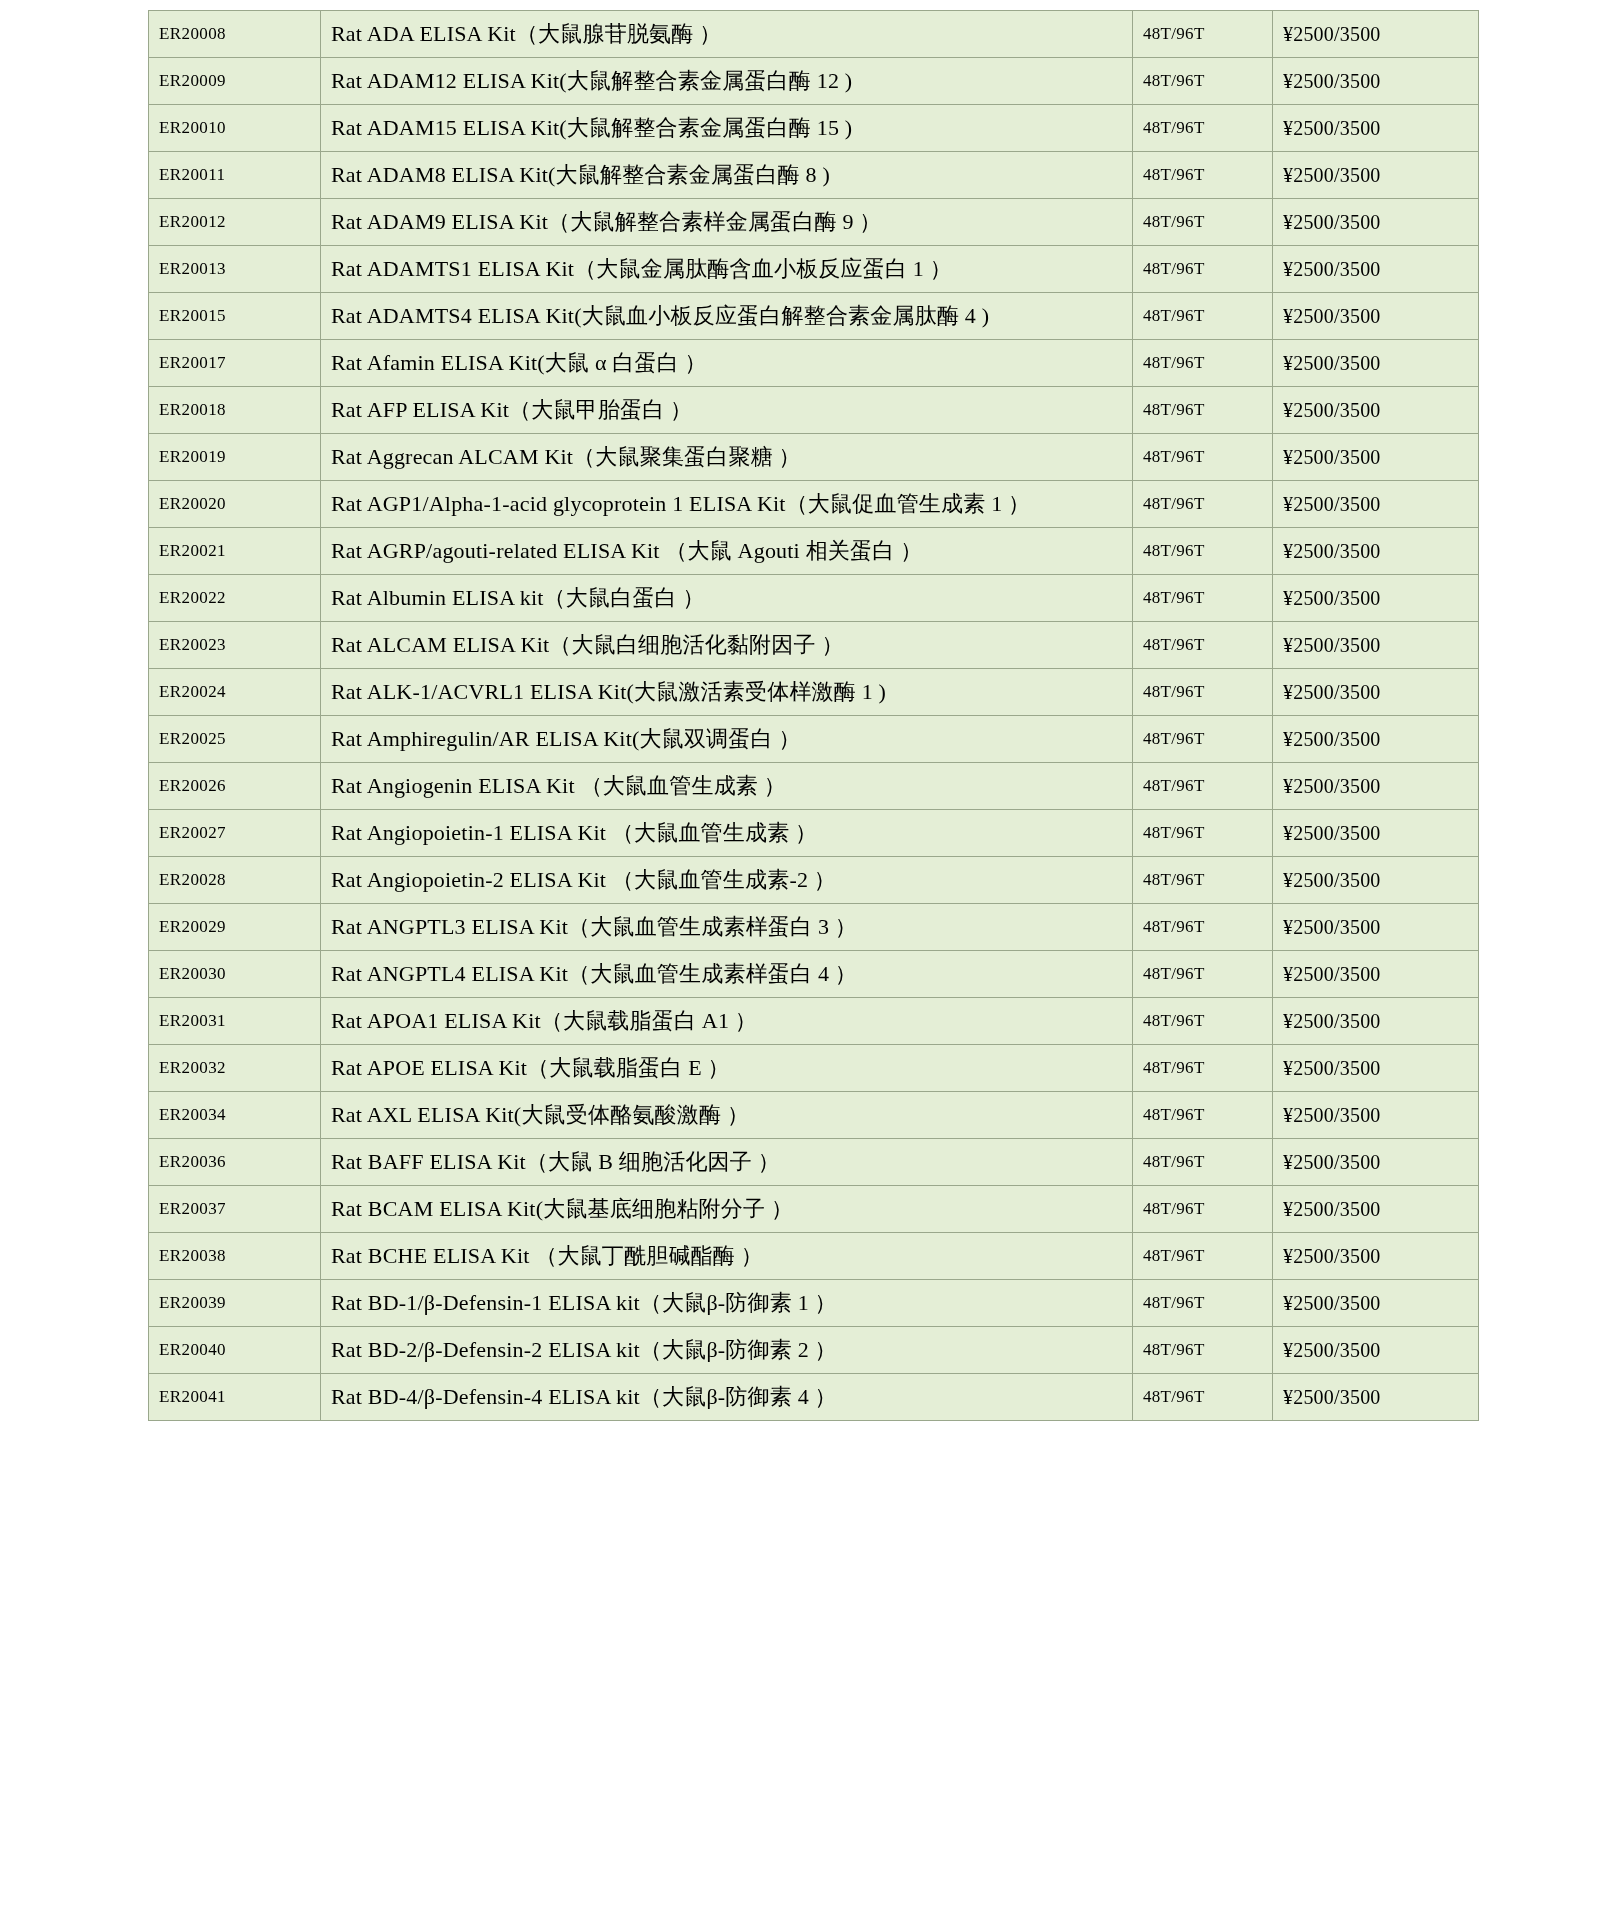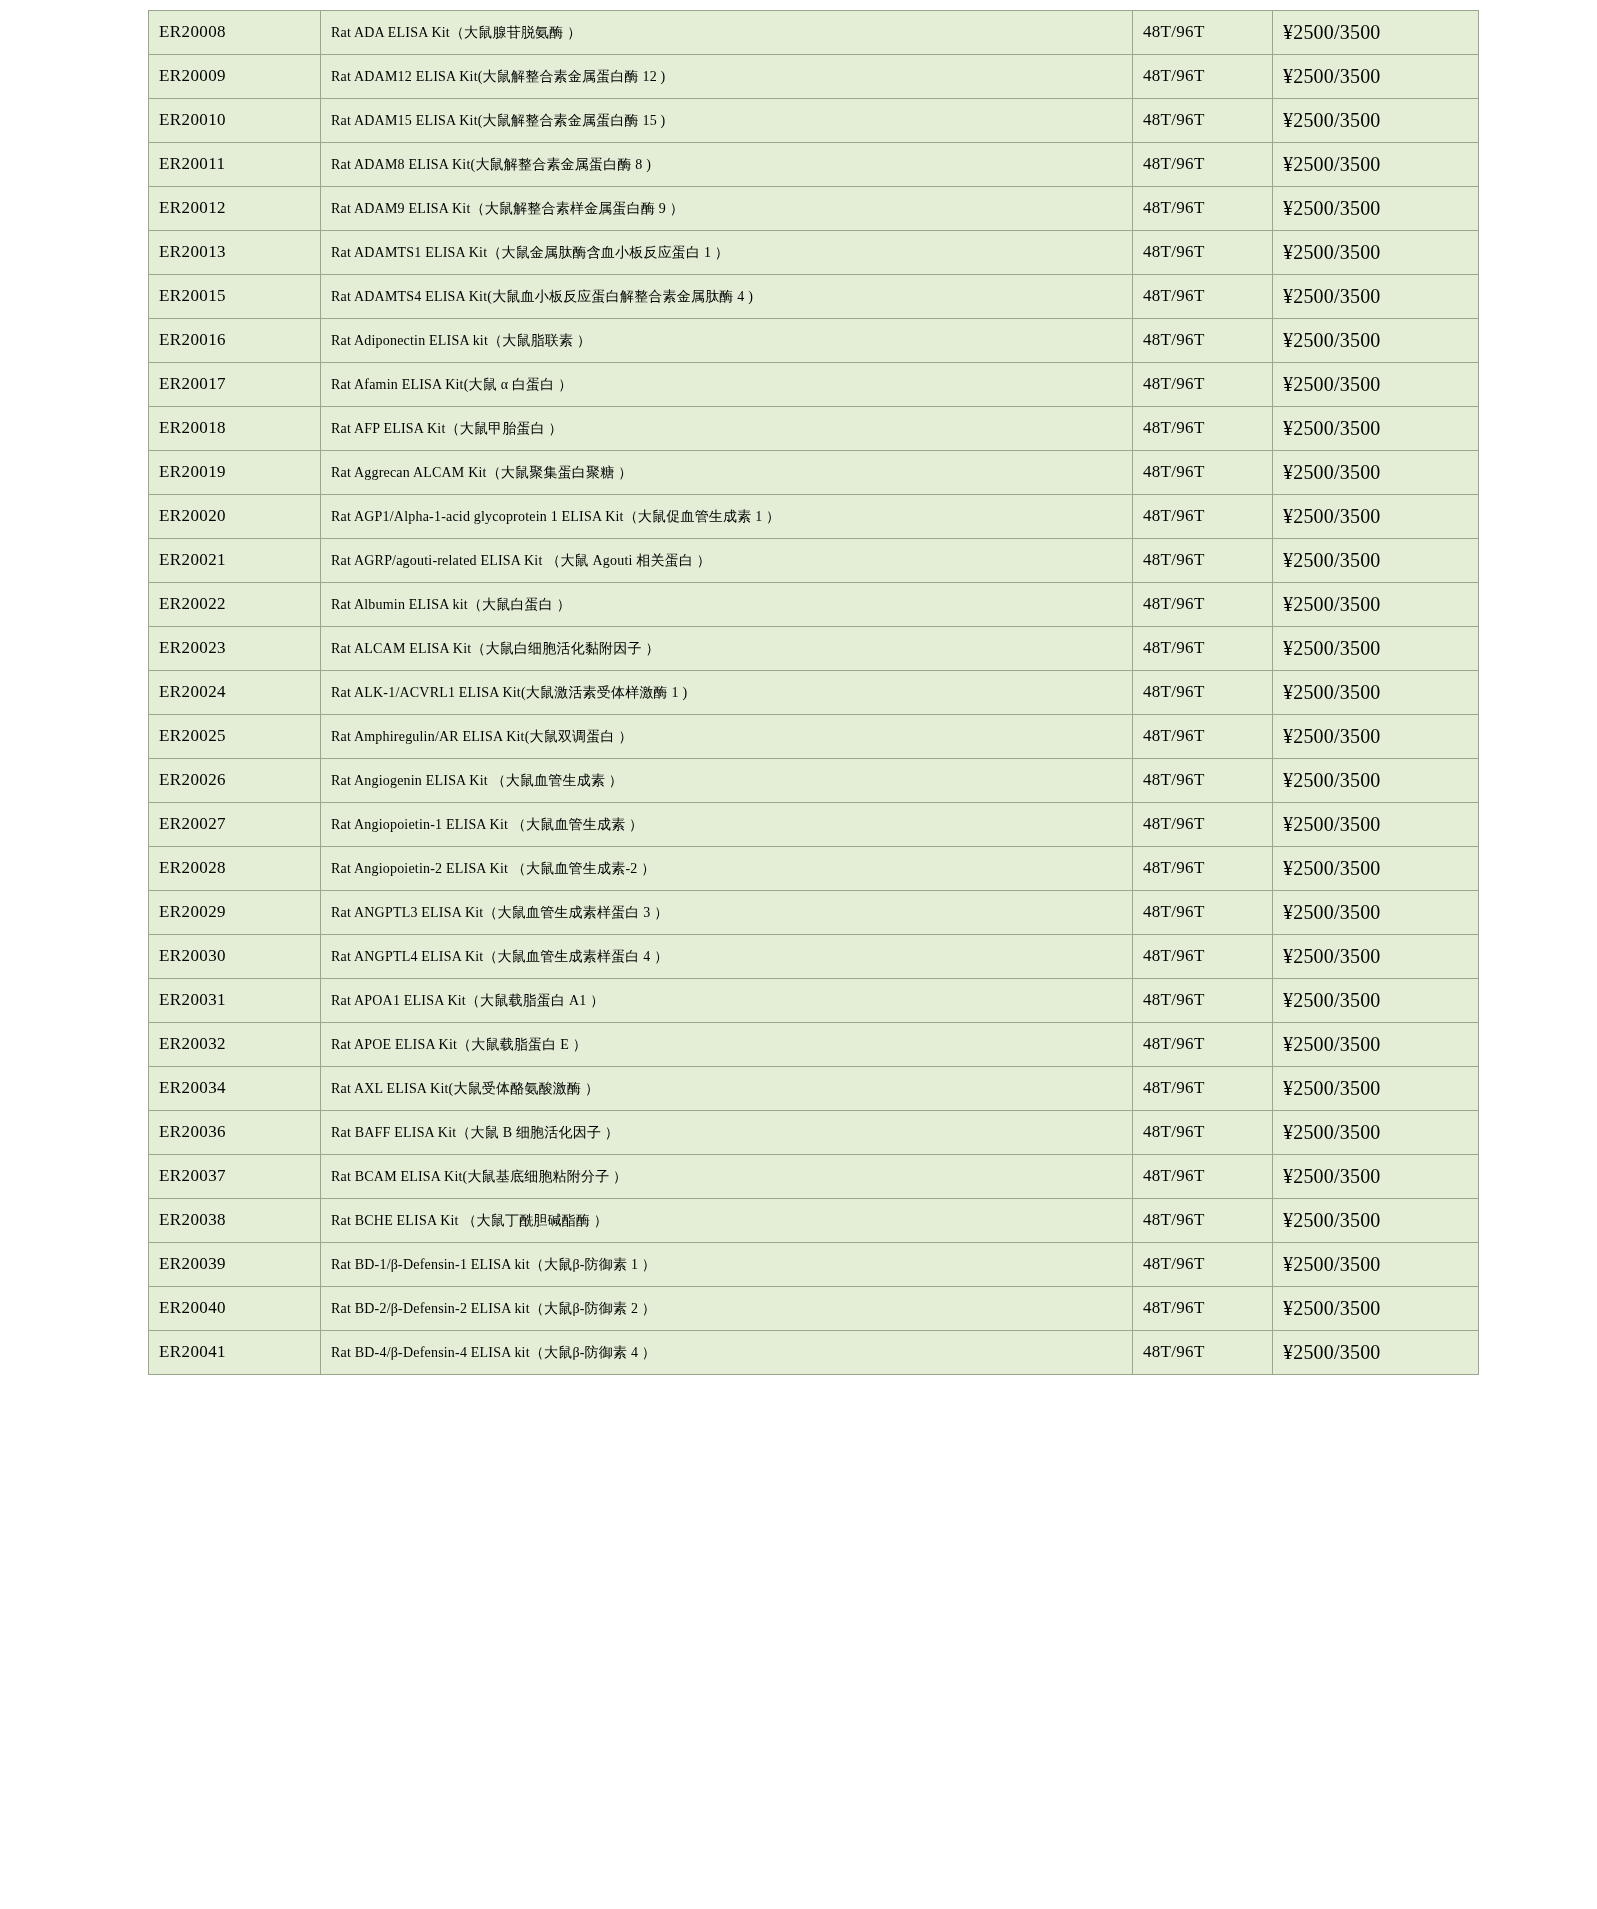--- a/index.html
+++ b/index.html
@@ -37,21 +37,21 @@
   }
   td.col-code {
     width: 172px;
     font-size: 17px;
     letter-spacing: 0.4px;
     padding-left: 14px;
     white-space: nowrap;
   }
   td.col-name {
     width: 812px;
-    font-size: 14px;
+    font-size: 22px;
     letter-spacing: 0.2px;
     padding-left: 14px;
   }
   td.col-spec {
     width: 140px;
     font-size: 17px;
     letter-spacing: 0.3px;
     padding-left: 14px;
     white-space: nowrap;
   }
@@ -106,26 +106,20 @@
           <td class="col-spec">48T/96T</td>
           <td class="col-price">¥2500/3500</td>
         </tr>
         <tr>
           <td class="col-code">ER20015</td>
           <td class="col-name">Rat ADAMTS4 ELISA Kit(大鼠血小板反应蛋白解整合素金属肽酶 4  )</td>
           <td class="col-spec">48T/96T</td>
           <td class="col-price">¥2500/3500</td>
         </tr>
         <tr>
-          <td class="col-code">ER20016</td>
-          <td class="col-name">Rat Adiponectin ELISA kit（大鼠脂联素 ）</td>
-          <td class="col-spec">48T/96T</td>
-          <td class="col-price">¥2500/3500</td>
-        </tr>
-        <tr>
           <td class="col-code">ER20017</td>
           <td class="col-name">Rat Afamin ELISA Kit(大鼠 α 白蛋白 ）</td>
           <td class="col-spec">48T/96T</td>
           <td class="col-price">¥2500/3500</td>
         </tr>
         <tr>
           <td class="col-code">ER20018</td>
           <td class="col-name">Rat AFP ELISA Kit（大鼠甲胎蛋白 ）</td>
           <td class="col-spec">48T/96T</td>
           <td class="col-price">¥2500/3500</td>

